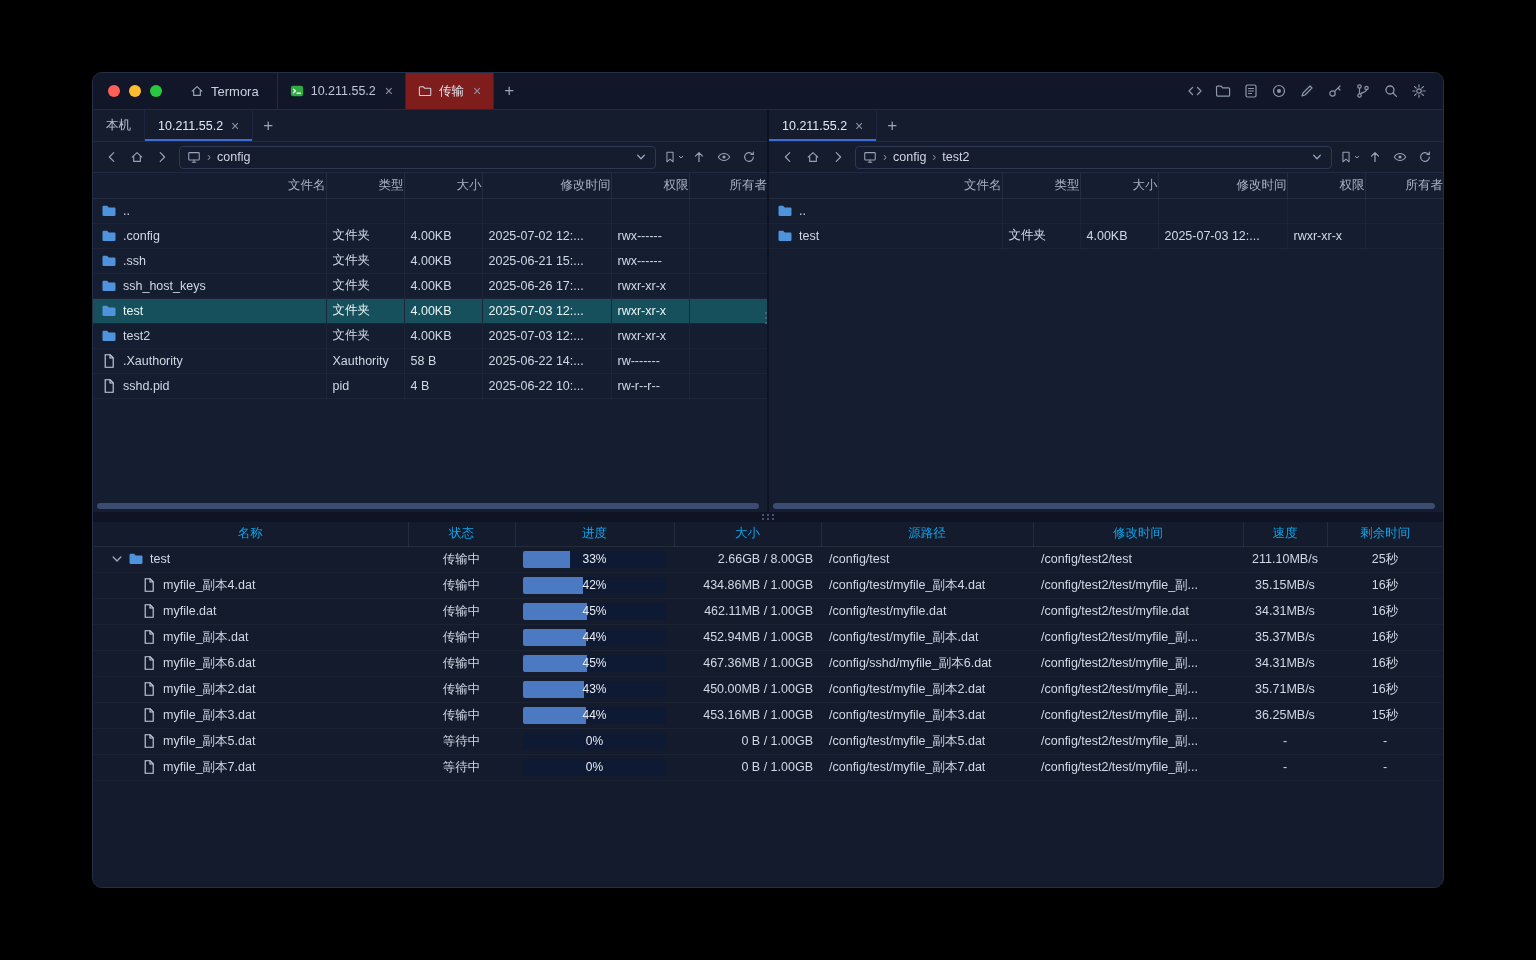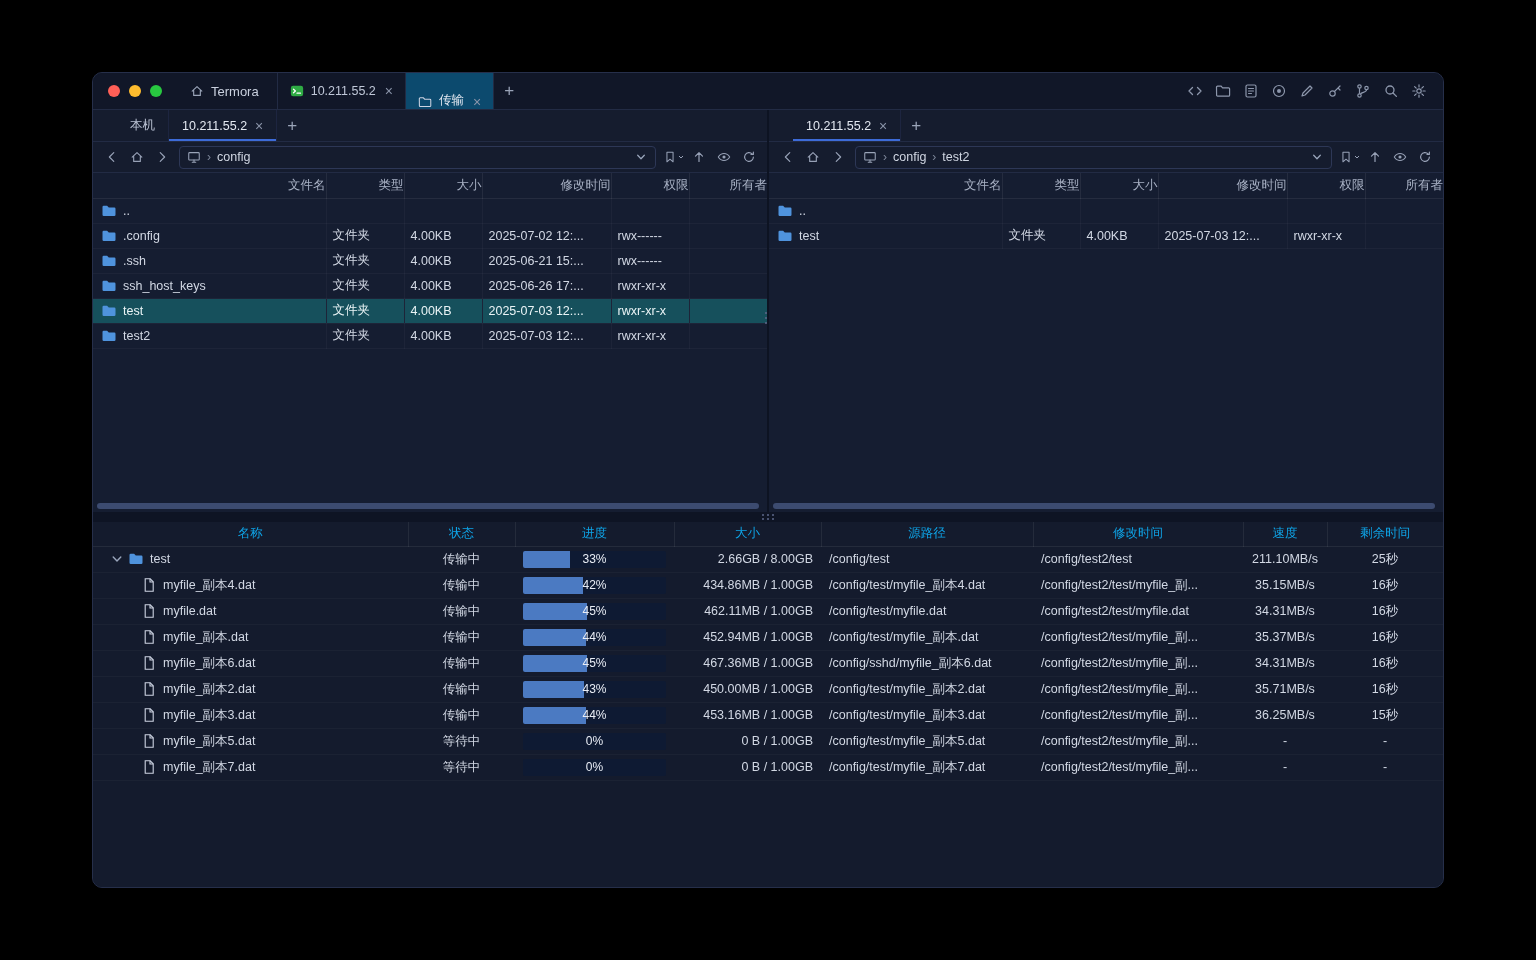--- a/index.html
+++ b/index.html
@@ -16,40 +16,40 @@
   .titlebar { height:37px; flex:0 0 37px; display:flex; align-items:stretch;
               background:#111728; border-bottom:1px solid #222b44; }
   .traffic { display:flex; align-items:center; gap:9px; padding:0 18px 0 15px; }
   .light { width:12px; height:12px; border-radius:50%; }
   .app-title { display:flex; align-items:center; gap:7px; padding:0 18px 0 10px;
                color:#c9d0de; font-size:13px; }
   .tb-tab { display:flex; align-items:center; gap:7px; padding:0 12px;
             border-left:1px solid #222b44; border-right:1px solid #222b44;
             color:#bfc7d7; font-size:12.5px; cursor:default; }
   .tb-tab + .tb-tab { border-left:none; }
-  .tb-tab.active { background:#0c4a6e; color:#e3e8f1;align-items:flex-end; }
+  .tb-tab.active { background:#7f1d1d; color:#e3e8f1; }
   .x { color:#8b95aa; font-size:14px; line-height:1; margin-left:2px; }
   .plusbtn { width:30px; display:flex; align-items:center; justify-content:center;
              color:#9aa4b8; font-size:17px; }
   .tb-spacer { flex:1; }
   .tb-icons { display:flex; align-items:center; gap:4px; padding-right:12px; }
   .tbtn { width:24px; height:24px; display:flex; align-items:center; justify-content:center;
           color:#8d97ac; border-radius:4px; }
 
   
   .panels { flex:0 0 402px; display:flex; align-items:stretch; background:#151c2e; }
   .fpanel { flex:1 1 0; min-width:0; display:flex; flex-direction:column; position:relative; }
   .vsplit { flex:0 0 2px; background:#0d1322; position:relative; }
   .grip-v { position:absolute; left:-3px; top:196px; width:8px; height:24px;
             display:grid; grid-template-columns:repeat(2,2px); grid-auto-rows:2px;
             gap:3px 2px; justify-content:center; align-content:center; }
   .grip-v i, .grip-h i { width:2px; height:2px; border-radius:50%; background:#5c678a; display:block; }
 
   .ptabs { height:32px; flex:0 0 32px; display:flex; align-items:stretch;
-           border-bottom:1px solid #222b44; font-size:12.5px;padding-left:24px; }
+           border-bottom:1px solid #222b44; font-size:12.5px; }
   .ptab { display:flex; align-items:center; gap:6px; padding:0 13px;
           border-right:1px solid #1d2540; color:#b9c1d2; }
   .ptab.active { color:#e3e8f1; box-shadow:inset 0 -2px 0 #3d6bd8; }
 
   .navbar { height:31px; flex:0 0 31px; display:flex; align-items:center;
             padding:0 6px; border-bottom:1px solid #222b44; }
   .nbtn { width:25px; height:24px; display:flex; align-items:center; justify-content:center;
           color:#97a1b6; border-radius:4px; flex:0 0 auto; }
   .crumb { flex:1 1 auto; min-width:0; height:23px; margin:0 5px; padding:0 7px;
            border:1px solid #2d3756; border-radius:4px; display:flex; align-items:center;
@@ -331,20 +331,42 @@
               <tr>
                 <td class="c-name"><svg class="ic" viewBox="0 0 16 16">
                     <path d="M1.5 4a1.2 1.2 0 0 1 1.2-1.2h3.4l1.7 1.7h5.5a1.2 1.2 0 0 1 1.2 1.2v6.1a1.2 1.2 0 0 1-1.2 1.2H2.7a1.2 1.2 0 0 1-1.2-1.2z" fill="#4f93dd"></path>
                   </svg><span class="fname">test2</span></td>
                 <td class="c-type">文件夹</td>
                 <td class="c-size">4.00KB</td>
                 <td class="c-mtime">2025-07-03 12:...</td>
                 <td class="c-perm">rwxr-xr-x</td>
                 <td class="c-owner"></td>
               </tr>
+              <tr>
+                <td class="c-name"><svg class="ic" viewBox="0 0 16 16">
+                    <path d="M4.2 1.8h5l3 3v9.4H4.2z" fill="none" stroke="#cdd4e2" stroke-width="1.1"></path>
+                    <path d="M9 1.8v3.2h3.2" fill="none" stroke="#cdd4e2" stroke-width="1.1"></path>
+                  </svg><span class="fname">.Xauthority</span></td>
+                <td class="c-type">Xauthority</td>
+                <td class="c-size">58 B</td>
+                <td class="c-mtime">2025-06-22 14:...</td>
+                <td class="c-perm">rw-------</td>
+                <td class="c-owner"></td>
+              </tr>
+              <tr>
+                <td class="c-name"><svg class="ic" viewBox="0 0 16 16">
+                    <path d="M4.2 1.8h5l3 3v9.4H4.2z" fill="none" stroke="#cdd4e2" stroke-width="1.1"></path>
+                    <path d="M9 1.8v3.2h3.2" fill="none" stroke="#cdd4e2" stroke-width="1.1"></path>
+                  </svg><span class="fname">sshd.pid</span></td>
+                <td class="c-type">pid</td>
+                <td class="c-size">4 B</td>
+                <td class="c-mtime">2025-06-22 10:...</td>
+                <td class="c-perm">rw-r--r--</td>
+                <td class="c-owner"></td>
+              </tr>
             </tbody>
         </table>
         <div class="hscroll"></div>
       </div>
     </div>
 
     <div class="vsplit">
       <div class="grip-v">
           <i></i>
           <i></i>

